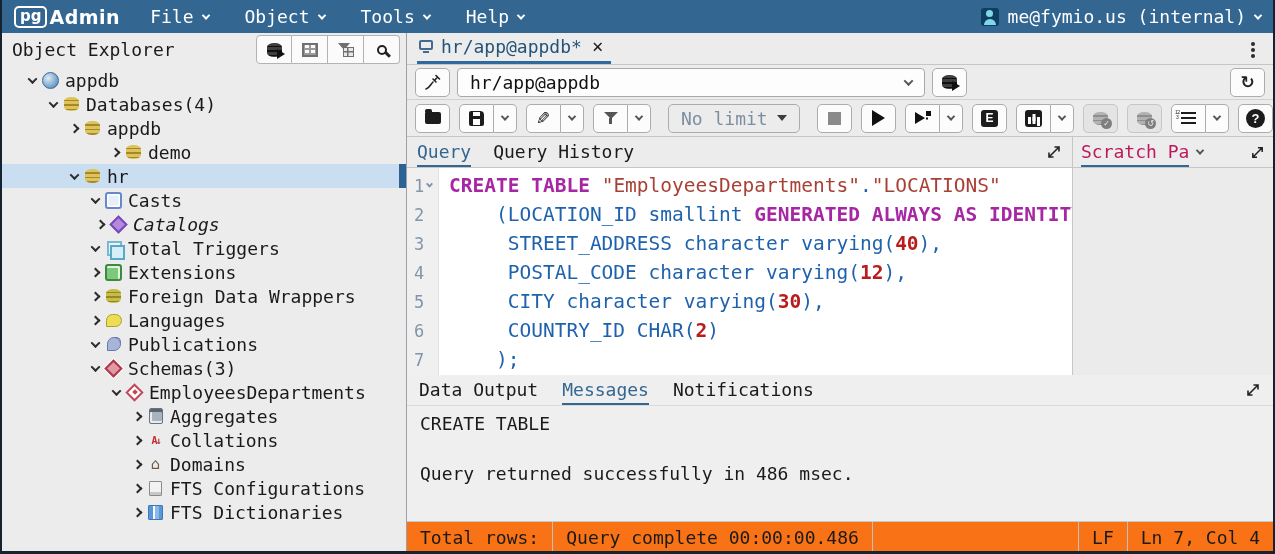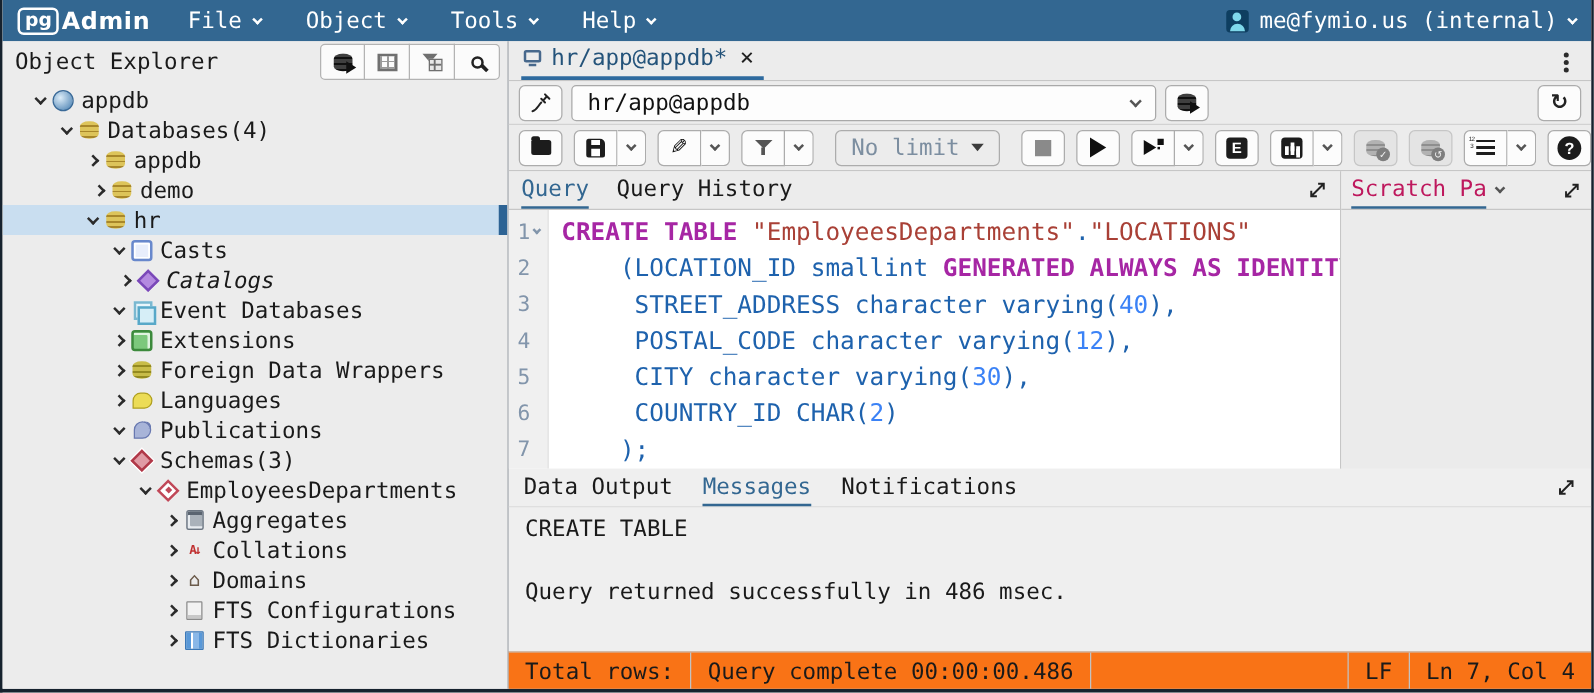--- a/index.html
+++ b/index.html
@@ -160,21 +160,21 @@
   .expand-btn { align-self:center; display:flex; margin-left:auto; }
   .editor { flex:1; display:flex; background:#fff; overflow:hidden; }
   .gutter { width:32px; flex:none; background:#f0f0f0; border-right:1px solid #e2e2e2; padding-top:3px; }
   .gline { height:29px; display:flex; align-items:center; gap:3px; padding-left:7px; color:#8295ab; font-size:17px; }
   .gline .chev { width:5px; height:5px; border-color:#8295ab; }
   .code { flex:1; padding:3px 0 0 10px; white-space:pre; overflow:hidden; font-size:19.5px; }
   .cline { height:29px; line-height:29px; }
   .tk-k { color:#a626a4; font-weight:bold; }
   .tk-s { color:#a94036; }
   .tk-d { color:#1e62ad; }
-  .tk-n { color:#3b82f6; font-weight:normal; }
+  .tk-n { color:#b91c1c; font-weight:bold; }
 
   .scratch-col { width:201px; flex:none; border-left:1px solid #c6c6c6; display:flex; flex-direction:column; }
   .scratch-header { height:31px; background:#ececec; border-bottom:1px solid #c6c6c6; display:flex; align-items:center; padding:0 8px; gap:8px; flex:none; }
   .scratch-title { color:#be185d; border-bottom:2px solid #336791; font-size:18px; white-space:nowrap; overflow:hidden; max-width:118px; height:100%; display:flex; align-items:center; }
   .scratch-body { flex:1; background:#ebebeb; }
 
   
   .output-tabs { height:31px; background:#efefef; border-bottom:1px solid #dadada; display:flex; align-items:stretch; gap:24px; padding:0 12px; flex:none; }
   .otab { display:flex; align-items:center; font-size:18px; border-bottom:2px solid transparent; }
   .otab.active { color:#336791; border-bottom-color:#336791; }
@@ -248,21 +248,21 @@
           <div class="tree-row" style="padding-left: 48px;">
             <span class="chev down"></span>
             <span class="ticon icon-database-group"></span>
             <span class="tlabel">Databases(4)</span>
           </div>
           <div class="tree-row" style="padding-left: 69px;">
             <span class="chev right"></span>
             <span class="ticon icon-database"></span>
             <span class="tlabel">appdb</span>
           </div>
-          <div class="tree-row" style="padding-left: 74px;">
+          <div class="tree-row" style="padding-left: 110px;">
             <span class="chev right"></span>
             <span class="ticon icon-database"></span>
             <span class="tlabel">demo</span>
           </div>
           <div class="tree-row selected" style="padding-left: 69px;">
             <span class="chev down"></span>
             <span class="ticon icon-database"></span>
             <span class="tlabel">hr</span>
           </div>
           <div class="tree-row" style="padding-left: 90px;">
@@ -271,21 +271,21 @@
             <span class="tlabel">Casts</span>
           </div>
           <div class="tree-row" style="padding-left: 95px; font-style: italic;">
             <span class="chev right"></span>
             <span class="ticon icon-catalogs"></span>
             <span class="tlabel">Catalogs</span>
           </div>
           <div class="tree-row" style="padding-left: 90px;">
             <span class="chev down"></span>
             <span class="ticon icon-event-triggers"></span>
-            <span class="tlabel">Event Databases</span>
+            <span class="tlabel">Total Triggers</span>
           </div>
           <div class="tree-row" style="padding-left: 90px;">
             <span class="chev right"></span>
             <span class="ticon icon-extensions"></span>
             <span class="tlabel">Extensions</span>
           </div>
           <div class="tree-row" style="padding-left: 90px;">
             <span class="chev right"></span>
             <span class="ticon icon-fdw"></span>
             <span class="tlabel">Foreign Data Wrappers</span>

